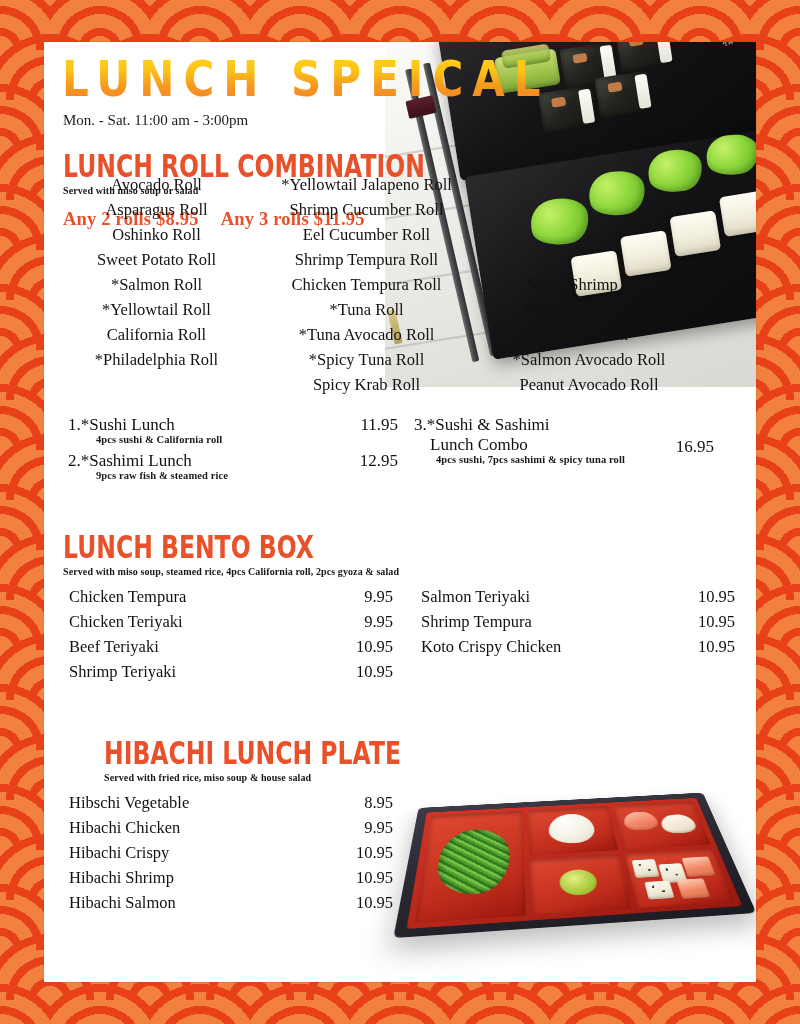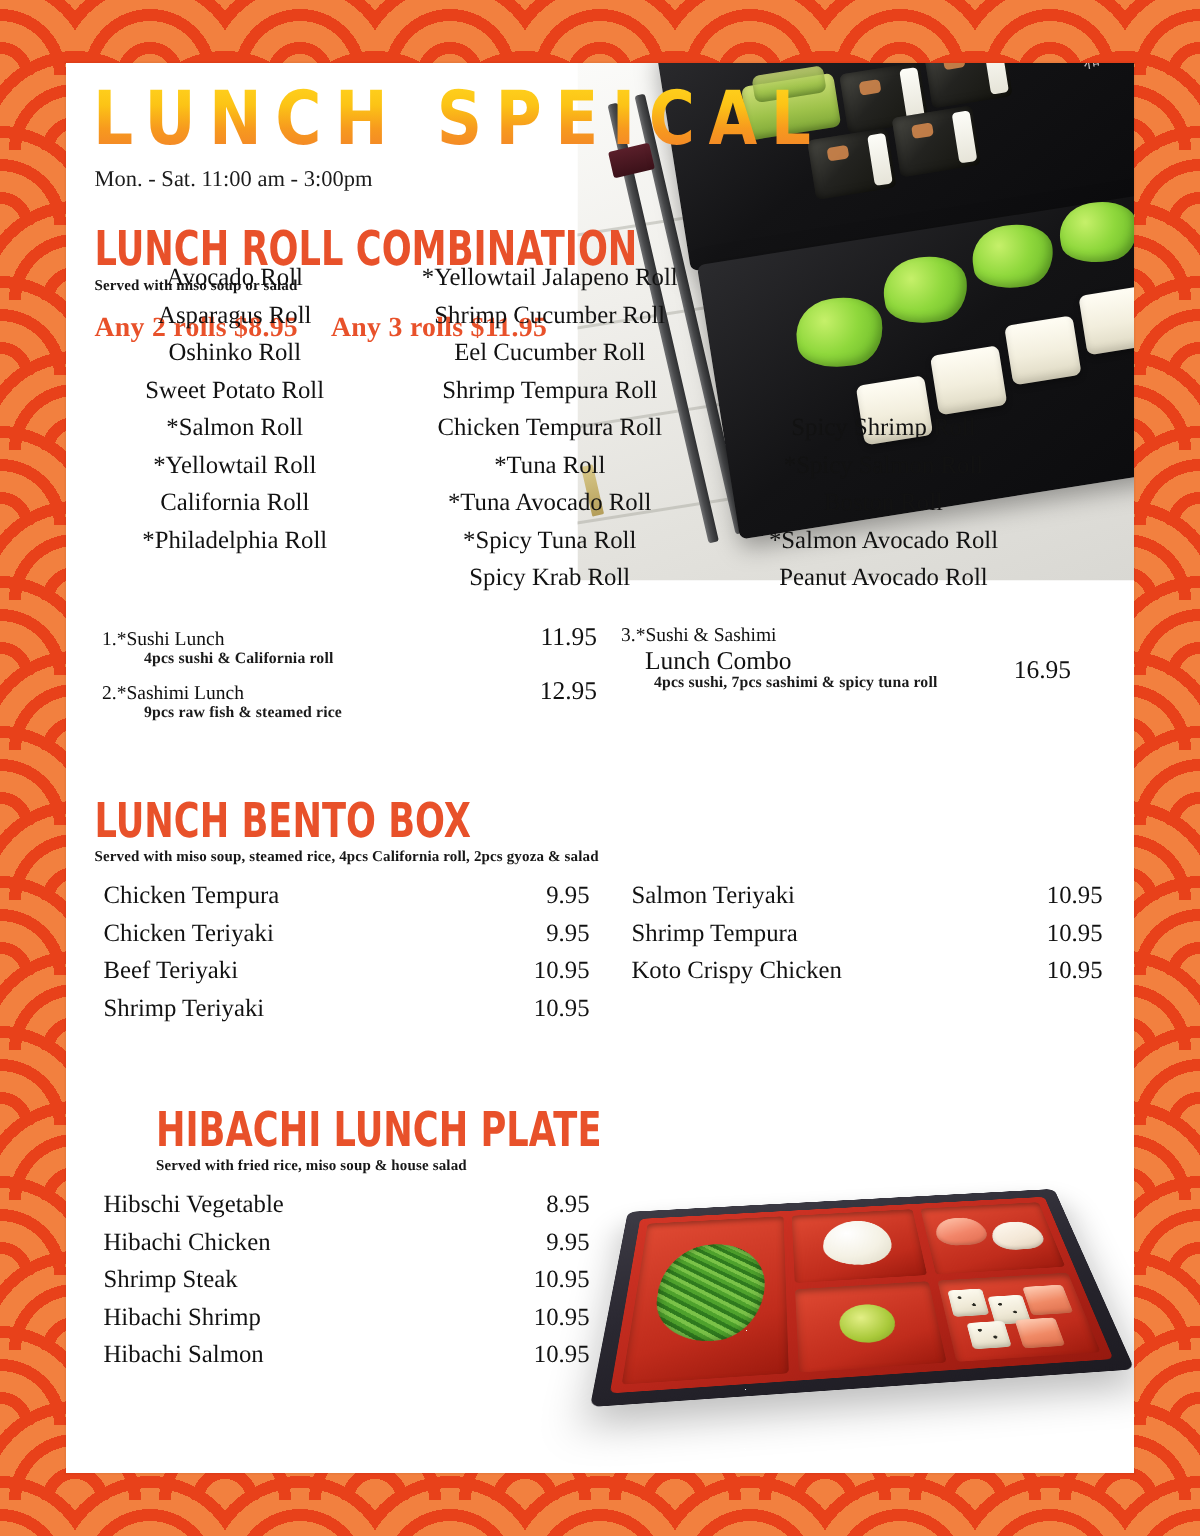--- a/index.html
+++ b/index.html
@@ -270,21 +270,21 @@
 
   
   #combo-left { position:absolute; left:24px; top:373px; width:330px; z-index:4; }
   #combo-right { position:absolute; left:370px; top:373px; width:310px; z-index:4; }
   .combo {
     position:relative;
     margin-bottom:6px;
   }
   .combo-row { display:flex; align-items:baseline; }
   .combo-name {
-    font-size:13px; color:#111;
+    font-size:17px; color:#111;
     white-space:nowrap;
   }
   .combo-name2 {
     font-size:17px; color:#111;
     padding-left:16px;
     white-space:nowrap;
   }
   .combo-price {
     font-size:17px; color:#111;
     margin-left:auto;
@@ -528,21 +528,21 @@
           <span class="nm">Hibschi Vegetable</span>
           <span class="dots"></span>
           <span class="pr">8.95</span>
         </div>
         <div class="price-row">
           <span class="nm">Hibachi Chicken</span>
           <span class="dots"></span>
           <span class="pr">9.95</span>
         </div>
         <div class="price-row">
-          <span class="nm">Shrimp Steak</span>
+          <span class="nm">Hibachi Crispy</span>
           <span class="dots"></span>
           <span class="pr">10.95</span>
         </div>
         <div class="price-row">
           <span class="nm">Hibachi Shrimp</span>
           <span class="dots"></span>
           <span class="pr">10.95</span>
         </div>
         <div class="price-row">
           <span class="nm">Hibachi Salmon</span>

